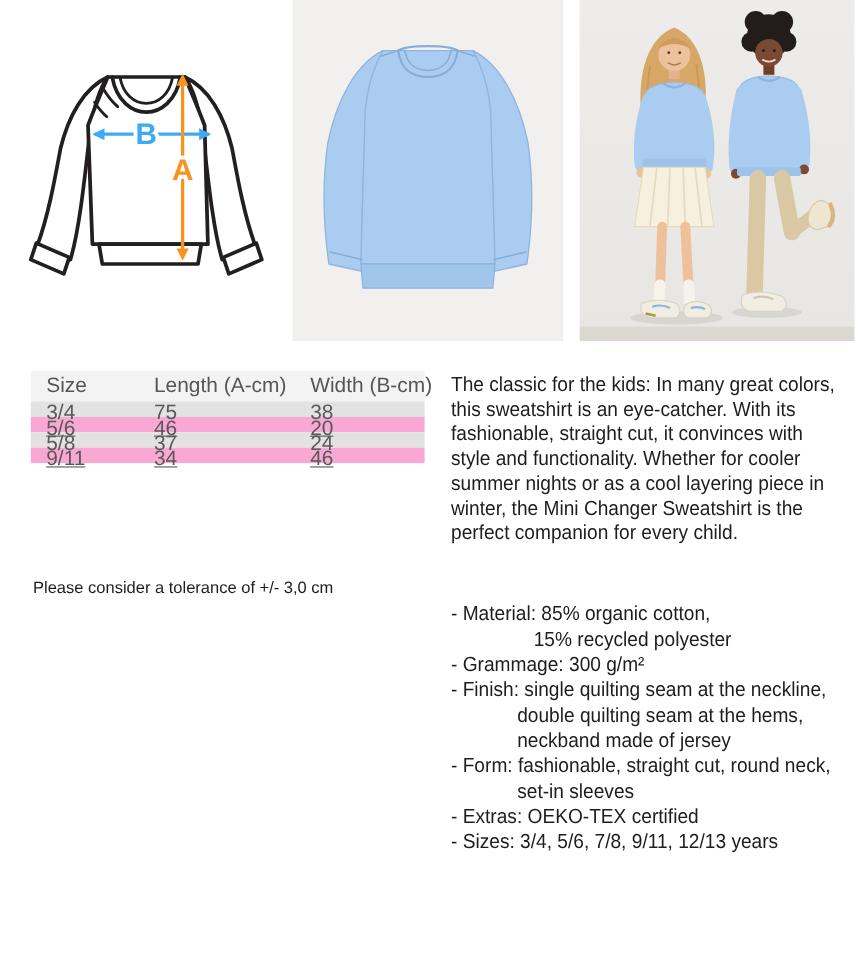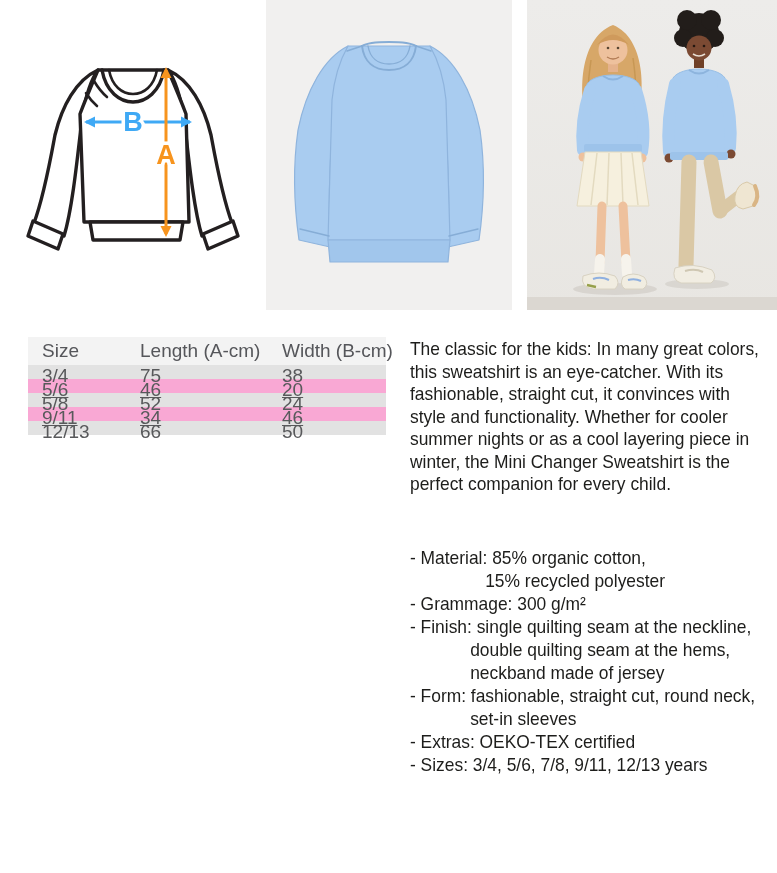--- a/index.html
+++ b/index.html
@@ -191,35 +191,31 @@
       <div class="cell">75</div>
       <div class="cell">38</div>
     </div>
     <div class="t-row even">
       <div class="cell c1">5/6</div>
       <div class="cell">46</div>
       <div class="cell">20</div>
     </div>
     <div class="t-row odd">
       <div class="cell c1">5/8</div>
-      <div class="cell">52</div>
+      <div class="cell">37</div>
       <div class="cell">24</div>
     </div>
     <div class="t-row even">
       <div class="cell c1">9/11</div>
       <div class="cell">34</div>
       <div class="cell">46</div>
     </div>
-    <div class="t-row odd">
-      <div class="cell c1">12/13</div>
-      <div class="cell">66</div>
-      <div class="cell">50</div>
-    </div>
-  </div>
-
+  </div>
+
+  <div class="tolerance">Please consider a tolerance of +/- 3,0 cm</div>
 
   <div class="description">
     <div>The classic for the kids: In many great colors,</div>
     <div>this sweatshirt is an eye-catcher. With its</div>
     <div>fashionable, straight cut, it convinces with</div>
     <div>style and functionality. Whether for cooler</div>
     <div>summer nights or as a cool layering piece in</div>
     <div>winter, the Mini Changer Sweatshirt is the</div>
     <div>perfect companion for every child.</div>
   </div>

